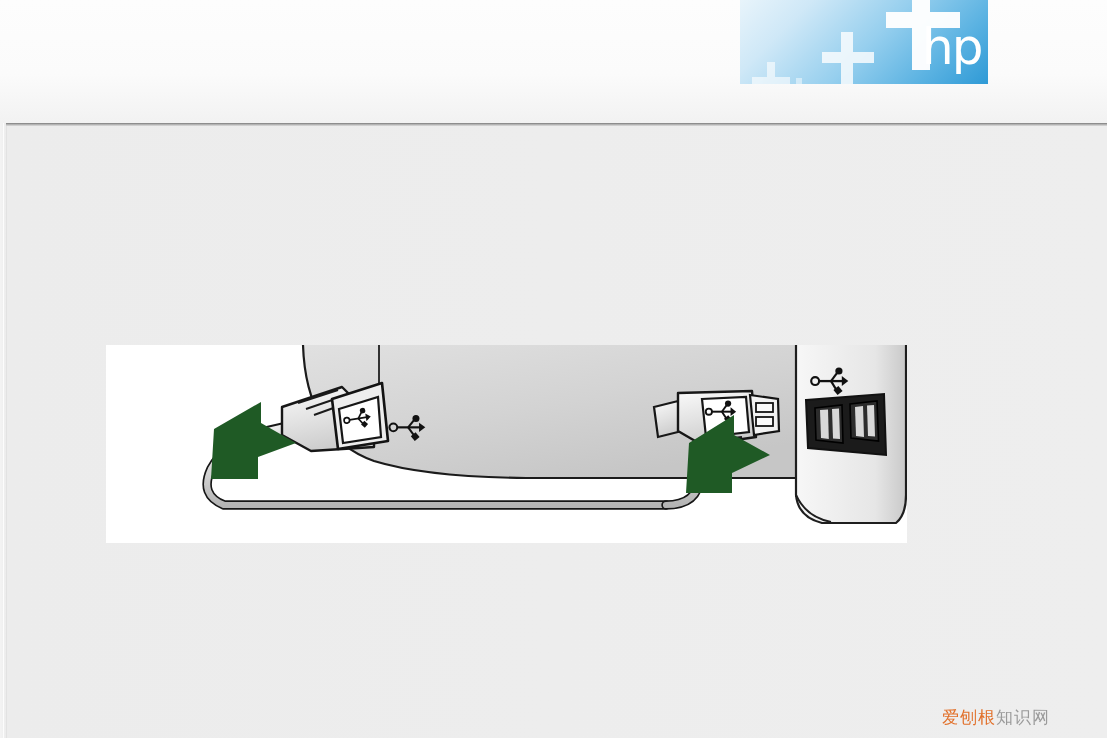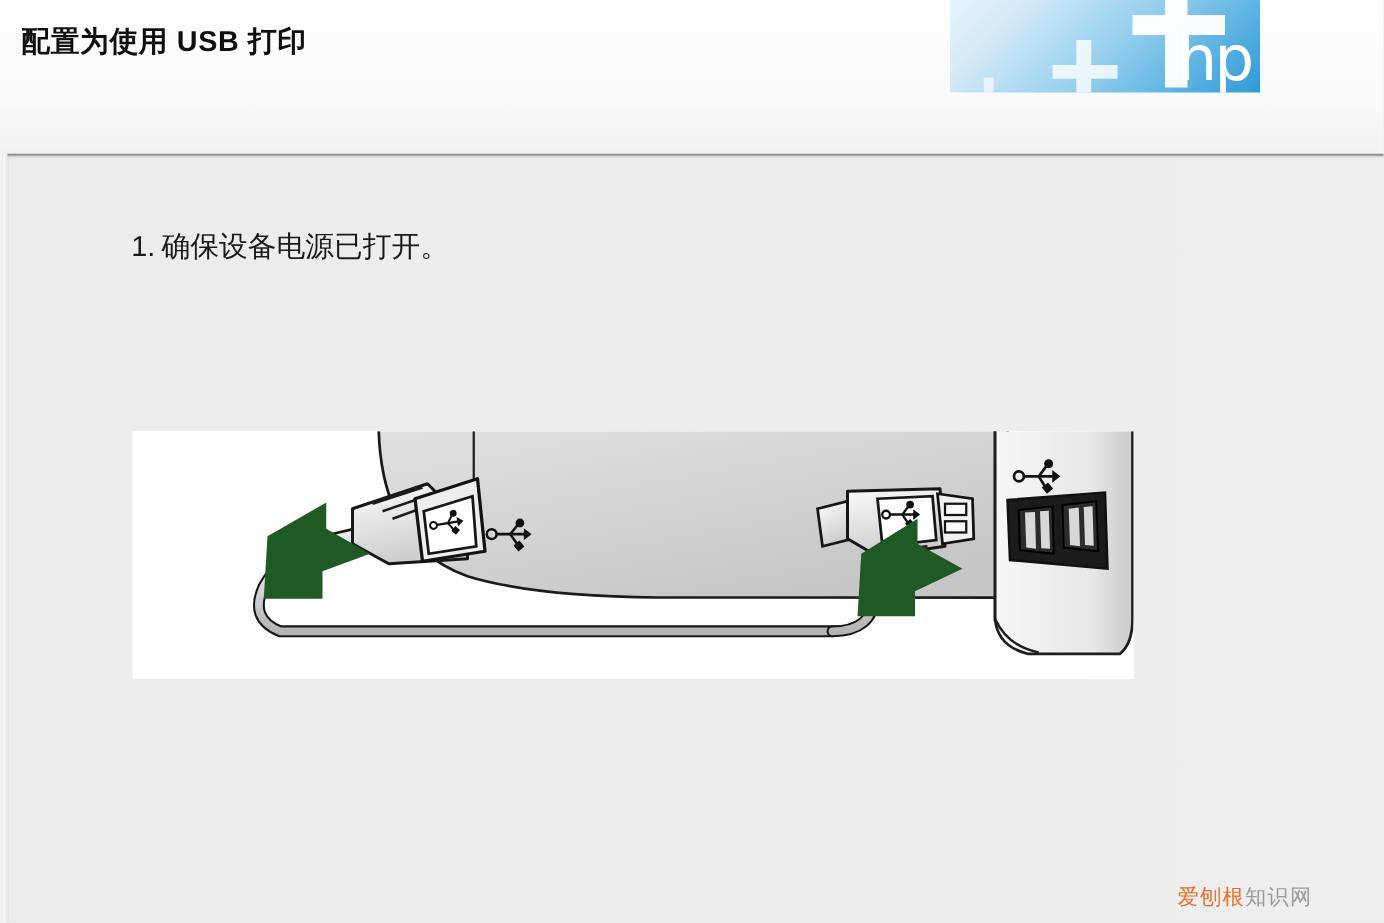--- a/index.html
+++ b/index.html
@@ -64,24 +64,24 @@
     font-weight: bold;
     color: #101010;
     letter-spacing: 0.5px;
     white-space: nowrap;
     line-height: 32px;
   }
 
   
   #hp-logo {
     position: absolute;
-    left: 760px;
+    left: 740px;
     top: 0;
     width: 248px;
-    height: 74px;
+    height: 84px;
     background: linear-gradient(135deg, #e8f4fb 0%, #cfe8f7 22%, #96cfee 52%, #5cb3e2 78%, #2f9ad6 100%);
     overflow: hidden;
   }
   #hp-logo .plus {
     position: absolute;
     background: transparent;
   }
   #hp-logo .plus::before,
   #hp-logo .plus::after {
     content: "";
@@ -161,38 +161,34 @@
 </head>
 <body>
 
 <div id="page">
 
   <div class="left-rail"></div>
   <div class="left-rail2"></div>
 
   <div id="header">
 
-    <div id="page-title">配置为使用 USB 打印</div>
 
     <div id="hp-logo">
       <div class="plus plus-lg"></div>
       <div class="plus plus-md"></div>
       <div class="plus plus-sm"></div>
       <div class="plus plus-xs"></div>
       <div id="hp-wordmark">hp</div>
     </div>
 
   </div>
   <div id="header-rule"></div>
   <div id="header-rule-shadow"></div>
 
   <div id="steps">
-    <div class="step">
-      <span class="num">1.</span><span>确保设备电源已打开。</span>
-    </div>
   </div>
 
   <div id="illustration">
     <svg width="801" height="198" viewBox="0 0 801 198" xmlns="http://www.w3.org/2000/svg">
 
       <defs>
         <linearGradient id="deviceGrad" x1="0" y1="0" x2="0.6" y2="1">
           <stop offset="0%" stop-color="#e3e3e3"></stop>
           <stop offset="60%" stop-color="#d3d3d3"></stop>
           <stop offset="100%" stop-color="#c6c6c6"></stop>

